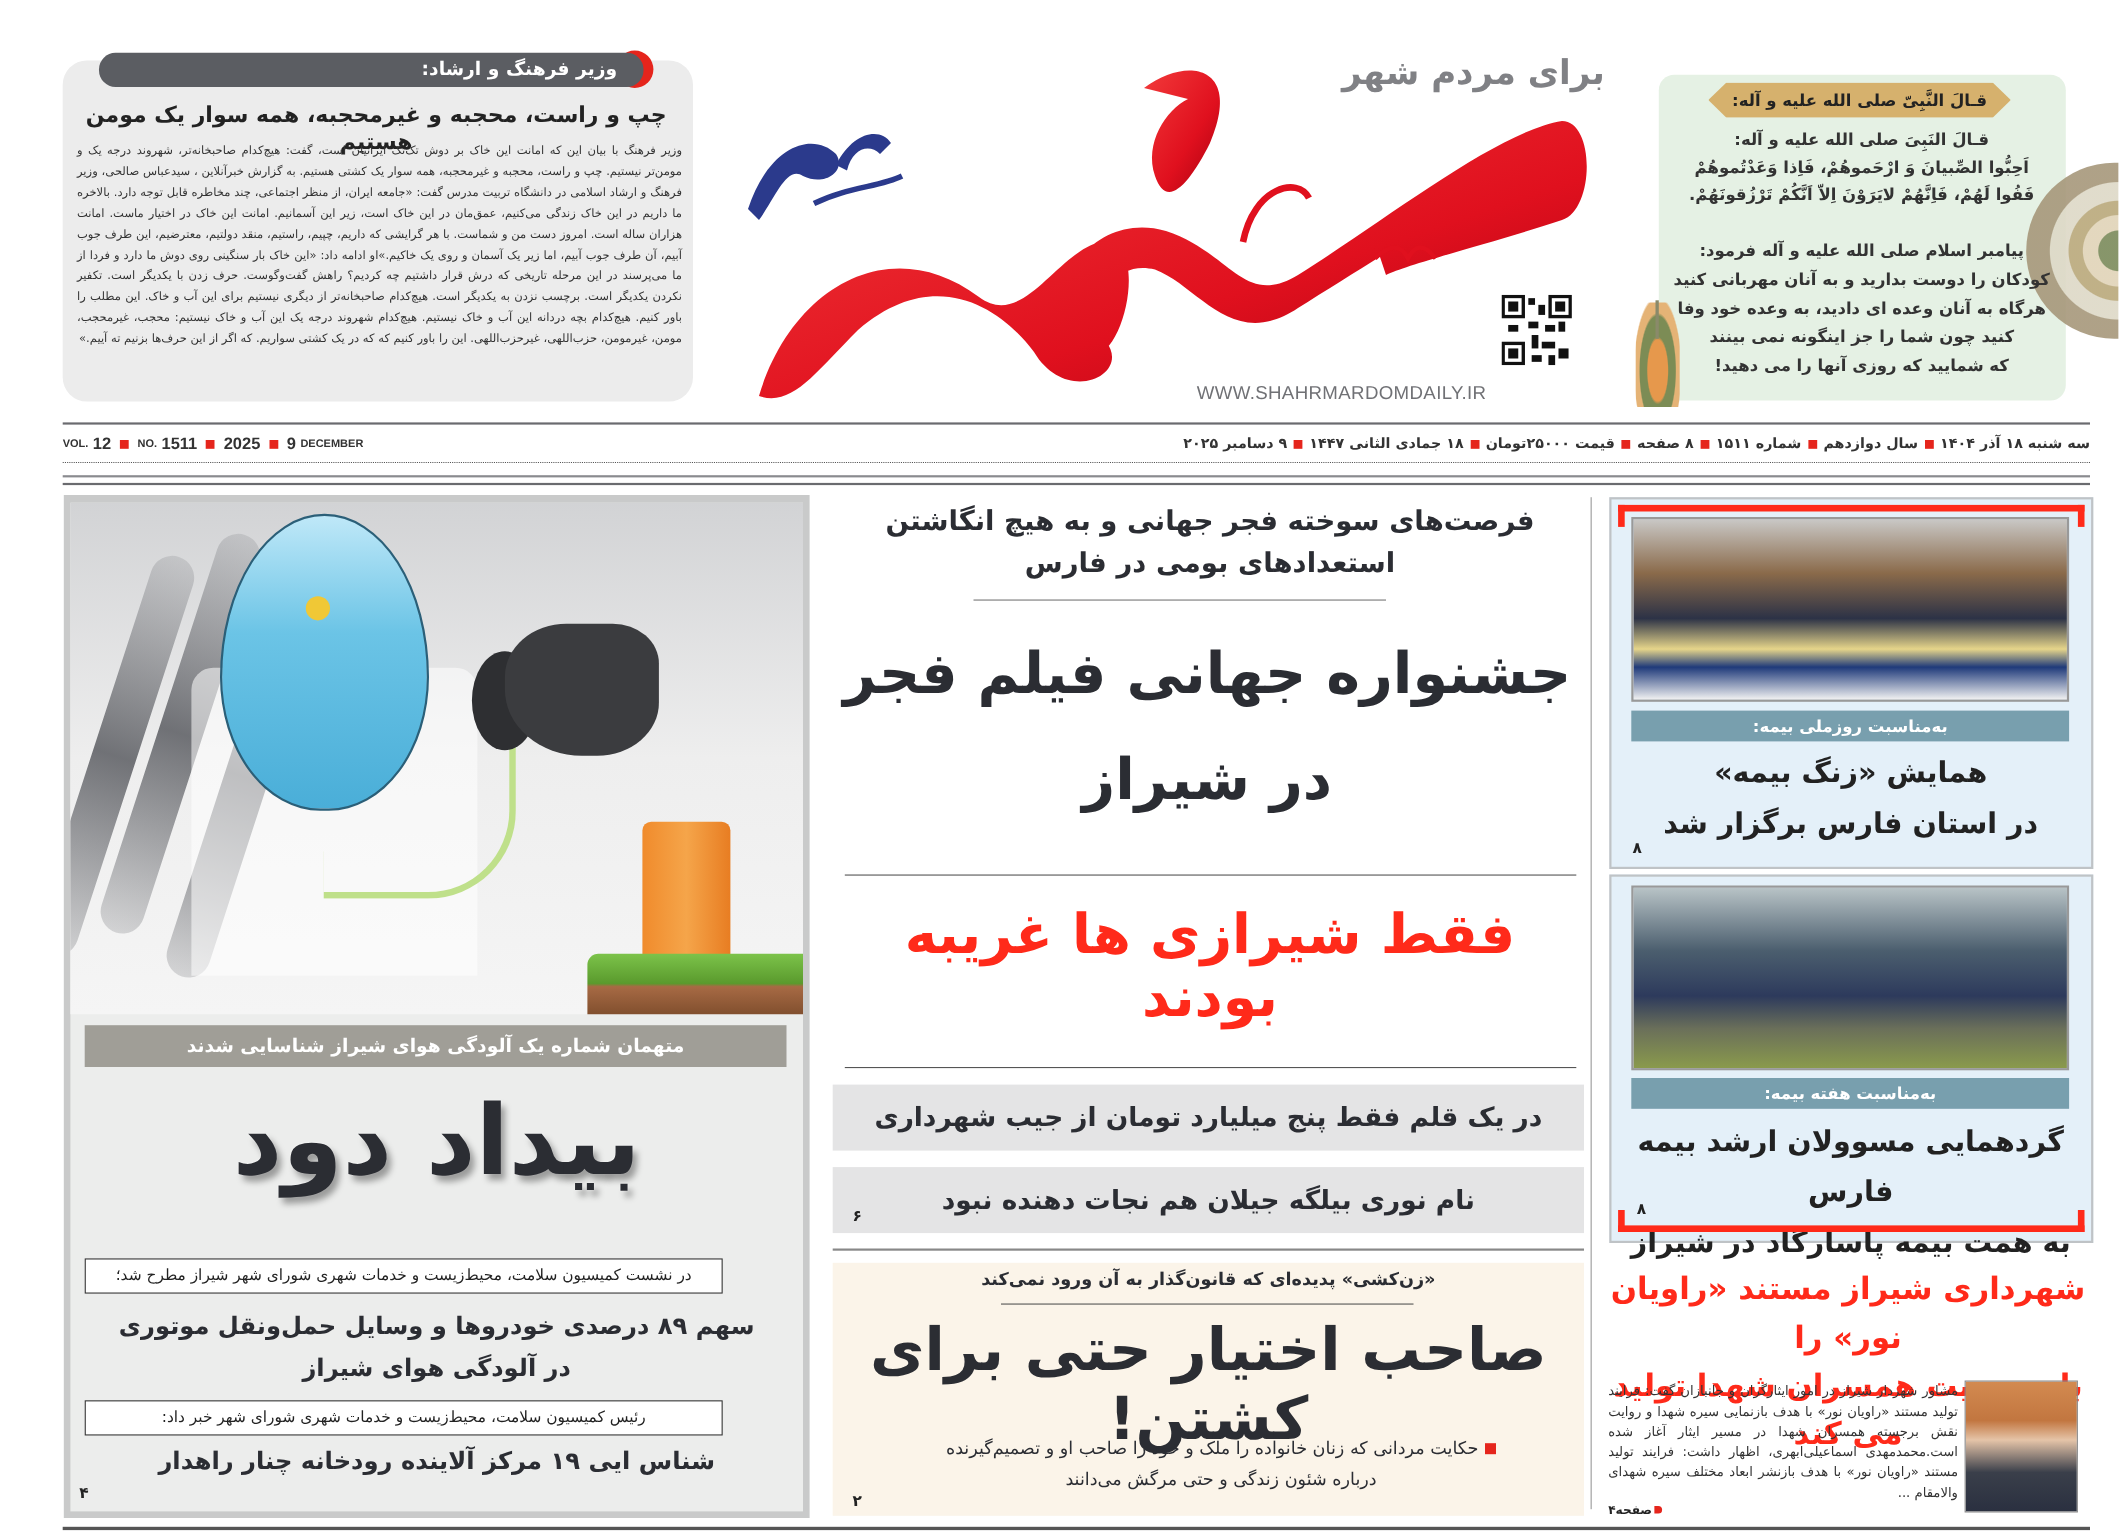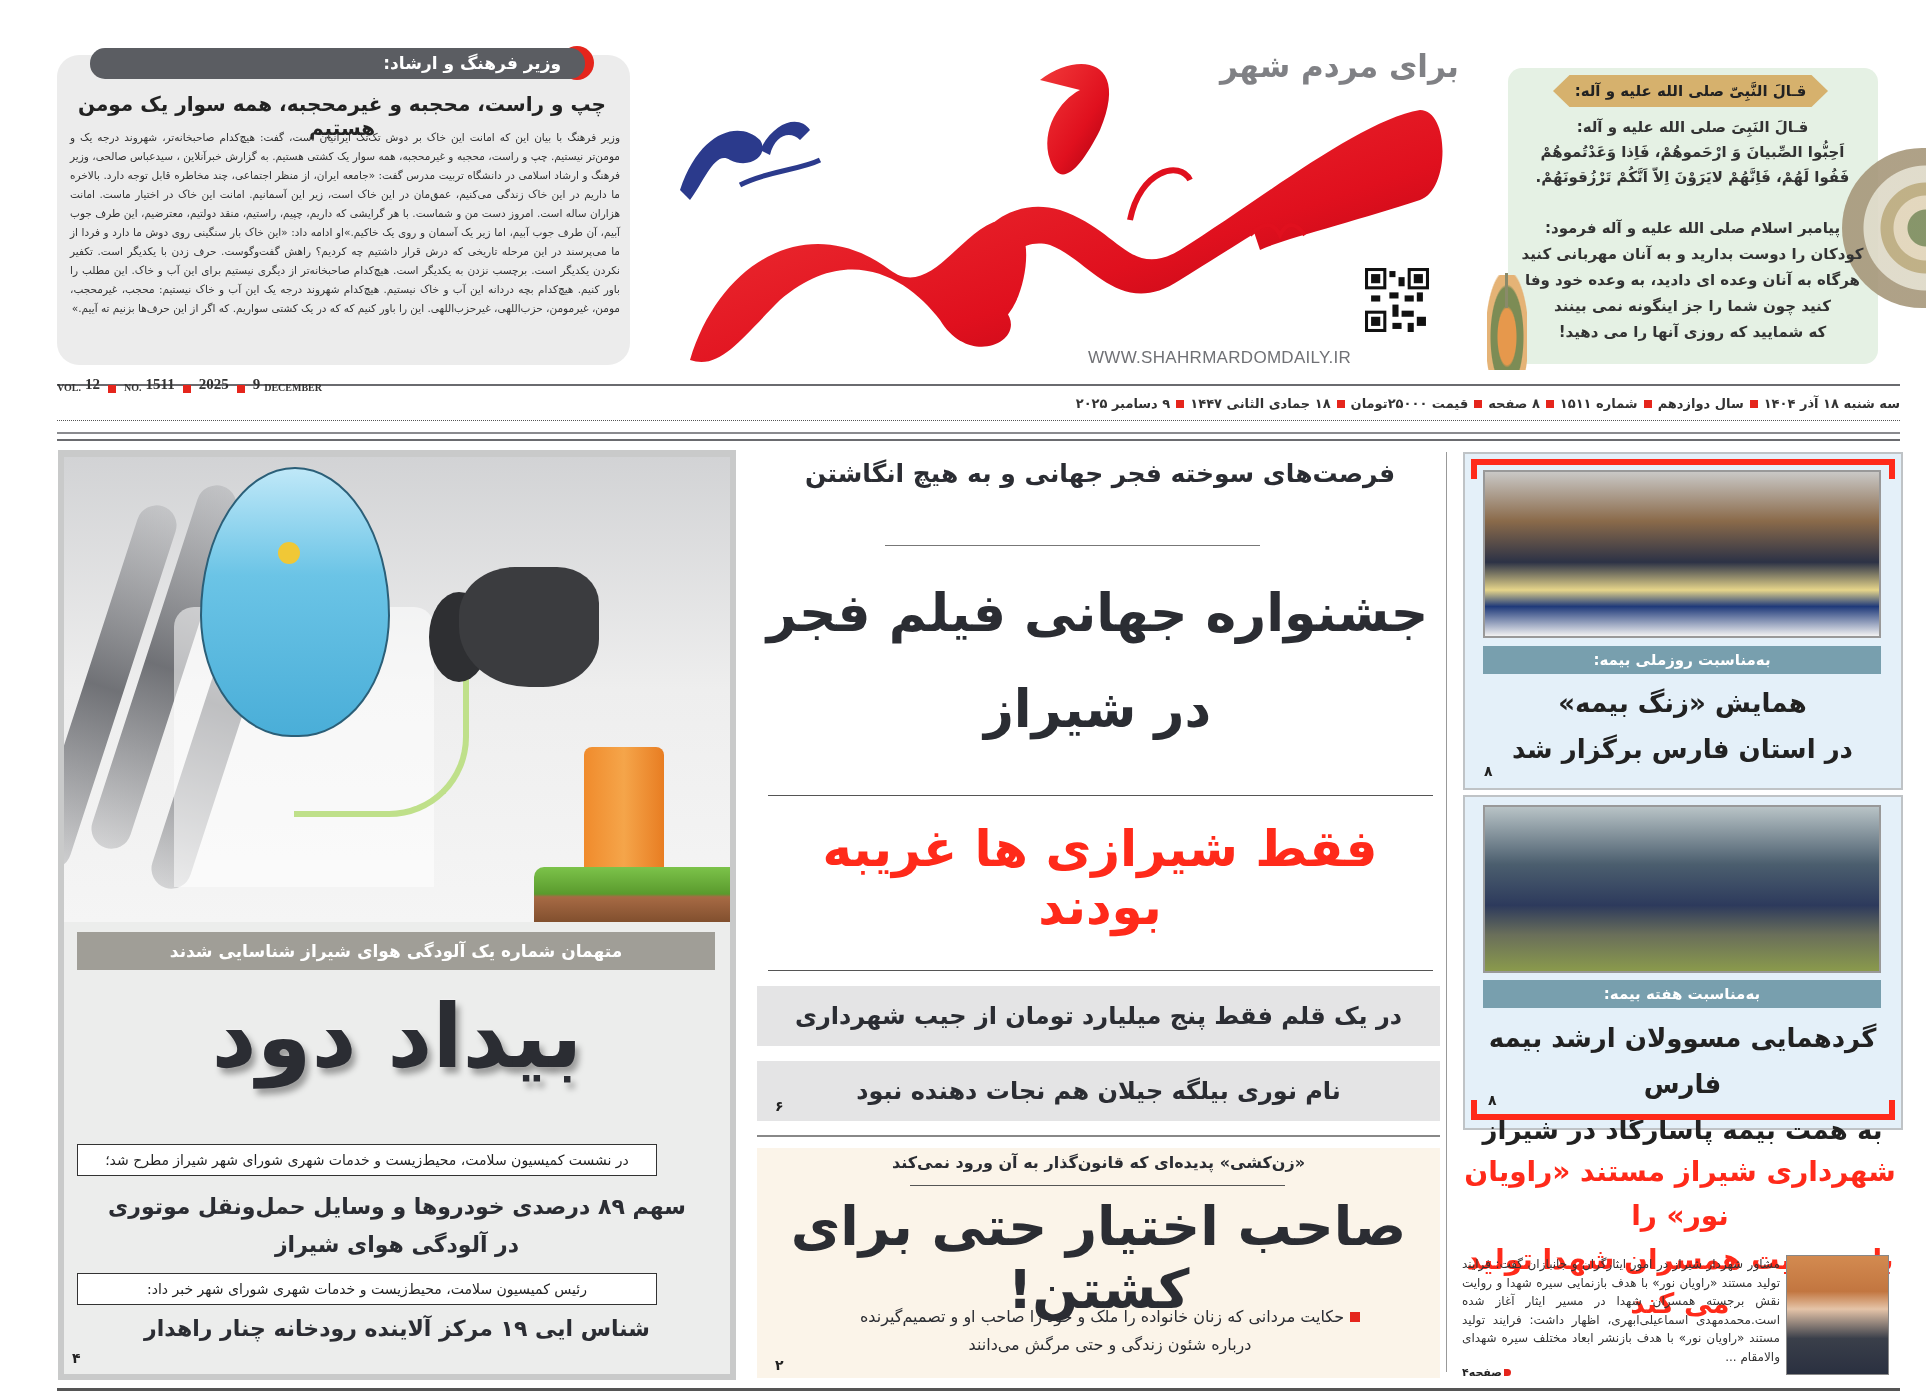--- a/index.html
+++ b/index.html
@@ -25,21 +25,21 @@
 #hadith{left:1508px;top:68px;width:370px;height:296px;background:#e5f1e4;border-radius:14px}
 #hadith-banner{left:1553px;top:75px;width:275px;height:32px;background:#d6b16d;clip-path:polygon(6% 0,94% 0,100% 50%,94% 100%,6% 100%,0 50%);color:#222;font-weight:bold;font-size:15px;text-align:center;line-height:32px}
 #hadith-arabic{left:1520px;top:115px;width:345px;text-align:center;font-size:15px;line-height:25px;font-weight:bold;color:#333}
 #hadith-persian{left:1515px;top:215px;width:355px;text-align:center;font-size:15px;line-height:26px;font-weight:bold;color:#333}
 #orn-right{left:1842px;top:148px;width:84px;height:160px;border-radius:80px 0 0 80px;background:radial-gradient(circle at 100% 50%,#7a8a5a 0 18px,#e0d3b7 19px 32px,#b9a87a 33px 45px,#ddd8c6 46px 62px,#a6977a 63px 80px);opacity:.9}
 #orn-left{left:1487px;top:275px;width:40px;height:95px;background:radial-gradient(ellipse at 50% 65%,#e6984c 0 9px,#7c8c55 10px 16px,#e5b376 17px 21px,transparent 22px);}
 #orn-left:before{content:"";position:absolute;left:18px;top:-2px;width:3px;height:35px;background:#8a8a6a}
 
 
 #rule-top{left:57px;top:384px;width:1843px;height:2px;background:#6a6b6f}
-#issue-left{left:57px;top:376px;font-family:Liberation Serif, serif;font-size:13px;font-weight:bold;color:#333;display:flex;align-items:flex-end;gap:4px}
+#issue-left{left:57px;top:395px;font-family:Liberation Sans, sans-serif;font-size:13px;font-weight:bold;color:#333;display:flex;align-items:center;gap:4px}
 #issue-left .big{font-size:15px}
 #issue-left .small{font-size:10px}
 .sq{display:inline-block;width:8px;height:8px;background:#e5251c;margin:0 4px}
 #issue-right{right:26px;top:396px;font-size:13px;font-weight:bold;color:#333;display:flex;gap:2px;align-items:center}
 #dotted{left:57px;top:420px;width:1843px;border-top:1px dotted #555}
 #rule-d1{left:57px;top:432px;width:1843px;height:2px;background:#8a8b8f}
 #rule-d2{left:57px;top:439px;width:1843px;height:2px;background:#6a6b6f}
 
 
 #cartoon-box{left:58px;top:450px;width:678px;height:930px;background:#c9caca}
@@ -230,20 +230,21 @@
 <div class="abs rtl" id="pollution-sub">
   <div>سهم ۸۹ درصدی خودروها و وسایل حمل‌ونقل موتوری</div>
   <div>در آلودگی هوای شیراز</div>
 </div>
 <div class="boxed-line rtl" id="boxed2">رئیس کمیسیون سلامت، محیط‌زیست و خدمات شهری شورای شهر خبر داد:</div>
 <div class="abs rtl" id="pollution-sub2">شناس ایی ۱۹ مرکز آلاینده رودخانه چنار راهدار</div>
 <div class="page-num" style="left:72px;top:1350px">۴</div>
 
 <div class="abs rtl" id="mid-kicker">
   <div>فرصت‌های سوخته فجر جهانی و به هیچ انگاشتن</div>
+  <div>استعدادهای بومی در فارس</div>
 </div>
 <div class="abs" id="mid-hr1"></div>
 <div class="abs rtl" id="mid-headline">
   <div>جشنواره جهانی فیلم فجر در شیراز</div>
 </div>
 <div class="abs" id="mid-hr2"></div>
 <div class="abs rtl" id="mid-red">فقط شیرازی ها غریبه بودند</div>
 <div class="abs" id="mid-hr3"></div>
 <div class="grey-bar rtl" id="grey1">در یک قلم فقط پنج میلیارد تومان  از جیب شهرداری شیراز خرج کردند</div>
 <div class="grey-bar rtl" id="grey2">نام نوری بیلگه جیلان هم نجات دهنده نبود</div>

